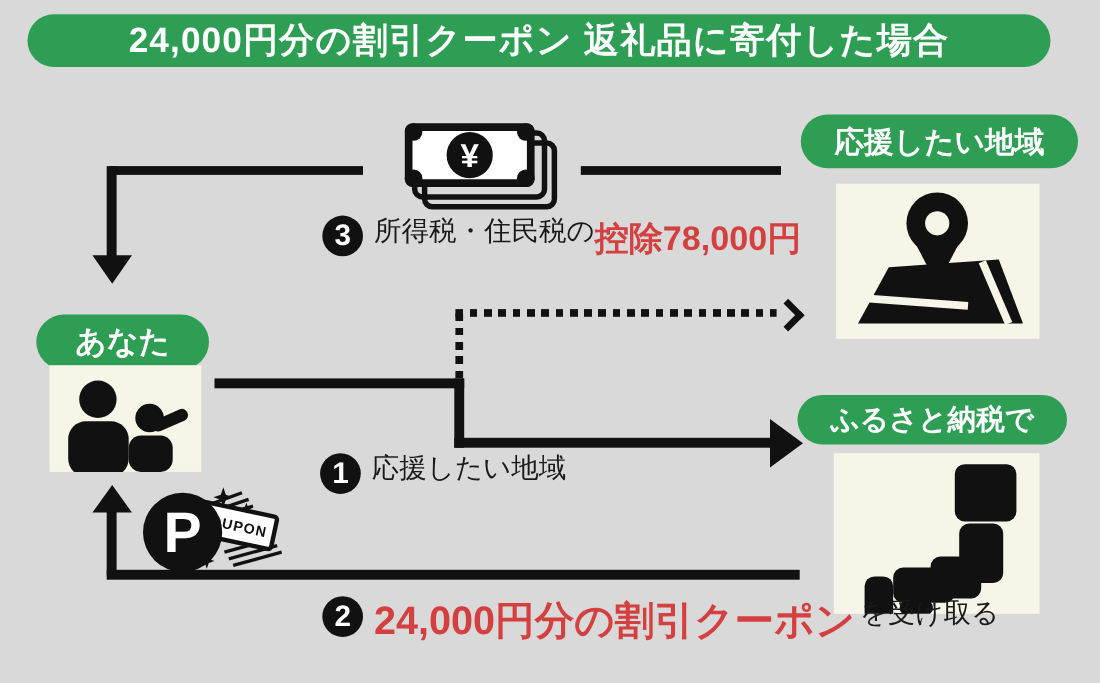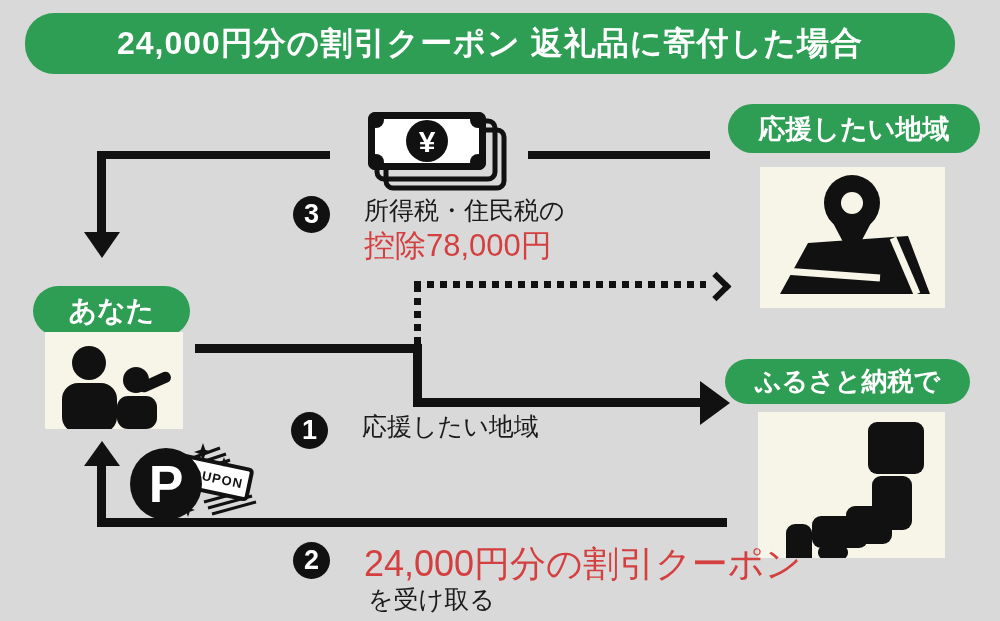--- a/index.html
+++ b/index.html
@@ -3,21 +3,21 @@
 <meta charset="utf-8">
 <style>
   :root{
     --bg:#d9d9d9; --green:#2f9e55; --cream:#f6f5e7; --red:#d43f3f; --ink:#111111;
   }
   html,body{margin:0;padding:0;}
   body{background:#bfbfbf;font-family:"Liberation Sans","DejaVu Sans",sans-serif;}
   #canvas{position:relative;width:1000px;height:621px;background:var(--bg);overflow:hidden;}
 
   
-  .banner{position:absolute;left:25px;top:13px;width:930px;height:61px;background:var(--green);
+  .banner{position:absolute;left:25px;top:13px;width:930px;height:48px;background:var(--green);
     border-radius:29px;display:flex;align-items:center;justify-content:center;color:#fff;
     font-size:32px;font-weight:bold;letter-spacing:1px;white-space:nowrap;}
 
   
   .pill{position:absolute;background:var(--green);color:#fff;display:flex;align-items:center;
     justify-content:center;font-weight:bold;white-space:nowrap;}
   #pill-you{left:33px;top:286px;width:157px;height:50px;border-radius:25px;font-size:28px;}
   #pill-home{left:728px;top:104px;width:252px;height:49px;border-radius:25px;font-size:27px;}
   #pill-support{left:725px;top:359px;width:245px;height:45px;border-radius:23px;font-size:26px;}
 
@@ -37,23 +37,23 @@
   .tri-down{border-left:18px solid transparent;border-right:18px solid transparent;border-top:26px solid var(--ink);}
   .tri-up{border-left:18px solid transparent;border-right:18px solid transparent;border-bottom:25px solid var(--ink);}
   .tri-right{border-top:22px solid transparent;border-bottom:22px solid transparent;border-left:30px solid var(--ink);}
   .chevron{position:absolute;width:15px;height:15px;border-top:6px solid var(--ink);
     border-right:6px solid var(--ink);transform:rotate(45deg);}
 
   
   .step{position:absolute;display:flex;align-items:flex-start;gap:10px;}
   .numcircle{flex:0 0 auto;width:37px;height:37px;border-radius:50%;background:var(--ink);color:#fff;
     display:flex;align-items:center;justify-content:center;font-size:27px;font-weight:bold;}
-  .step .txt{display:flex;flex-direction:column;margin-left:24px;}
+  .step .txt{display:flex;}
   .step-black{font-size:25px;color:#1a1a1a;line-height:1.15;white-space:nowrap;}
-  .step-red{font-size:31px;font-weight:normal;color:var(--red);line-height:1.2;white-space:nowrap;}
+  .step-red{font-size:31px;font-weight:bold;color:var(--red);line-height:1.2;white-space:nowrap;}
   #step2 .step-red{font-size:36px;}
   #step2 .step-black{margin-top:3px;padding-left:4px;font-family:Liberation Mono, monospace;}
   #step1 .step-red,#step3 .step-red{margin-top:2px;}
 
   .icon-abs{position:absolute;}
   svg text{font-family:"Liberation Sans","DejaVu Sans",sans-serif;}
 </style>
 </head>
 <body>
 

